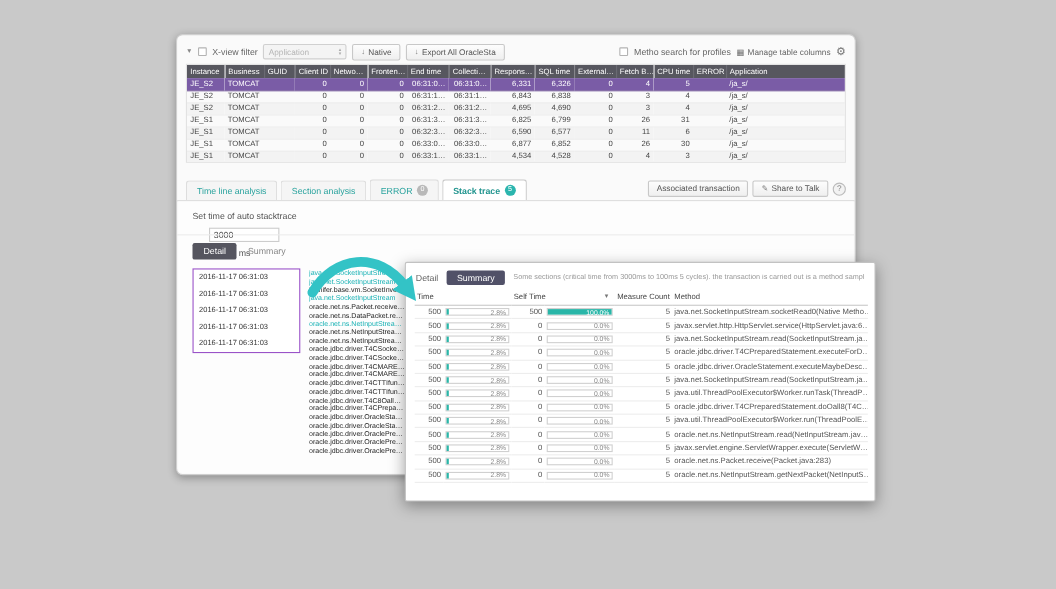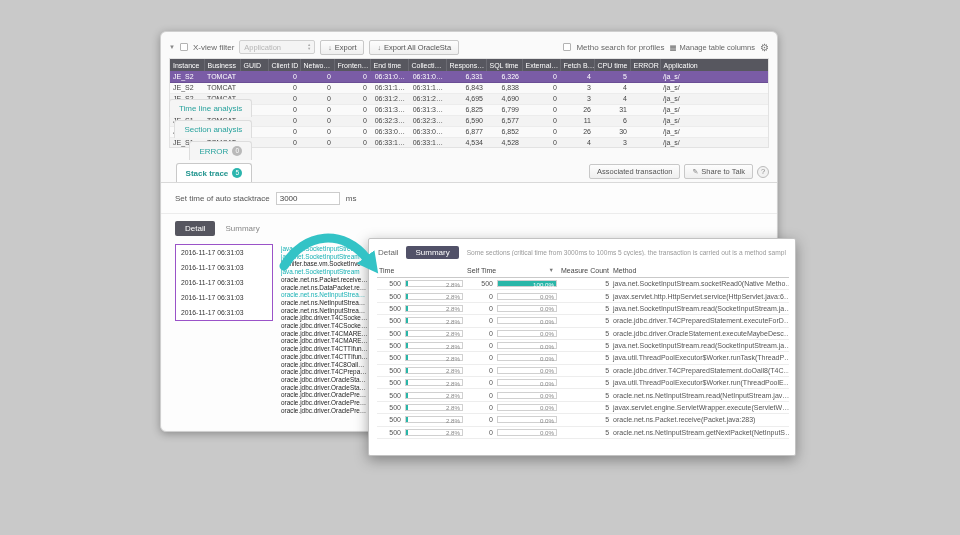--- a/index.html
+++ b/index.html
@@ -33,38 +33,38 @@
   table.ptable th { background:#57575f; color:#fff; font-weight:normal; text-align:left;
     padding:2px 3px; border-right:1px solid #6a6a72; white-space:nowrap; overflow:hidden; height:12px; }
   table.ptable td { padding:0 3px; height:11px; white-space:nowrap; overflow:hidden; color:#444;
     border-bottom:1px solid #ececec; }
   table.ptable tr.alt td { background:#f3f3f3; }
   table.ptable tr.sel td { background:#7a5ca6; color:#fff; border-bottom:1px solid #6b4e95; }
   .num { text-align:right; }
 
   
   .tabs-bar { position:absolute; top:127px; left:8px; right:8px; height:23px; display:flex; align-items:flex-end; }
-  .tabs-list { display:flex; gap:3px; align-items:flex-end;flex-direction:column; }
+  .tabs-list { display:flex; gap:3px; align-items:flex-end; }
   .tab { display:flex; align-items:center; gap:4px; padding:4px 9px; font-size:8px; color:#2aa39e;
     background:#f5f5f5; border:1px solid #ddd; border-bottom:none; border-radius:3px 3px 0 0; cursor:pointer; white-space:nowrap; }
   .tab.active { background:#fff; border-color:#c9c9c9; color:#22958f; font-weight:bold; }
   .badge { min-width:10px; height:10px; border-radius:5px; background:#b9b9b9; color:#fff;
     font-size:6.5px; line-height:10px; text-align:center; padding:0 2px; font-weight:normal; }
   .badge.teal { background:#2bb5ae; }
   .tab-actions { margin-left:auto; display:flex; align-items:center; gap:4px; padding-bottom:3px; }
   .pencil { font-size:7px; color:#777; }
   .help { width:12px; height:12px; border:1px solid #bbb; border-radius:50%; background:#f2f2f2;
     color:#888; font-size:7.5px; line-height:10px; text-align:center; display:inline-block; }
 
   .hr1 { position:absolute; top:150px; left:0; right:0; border-top:1px solid #d9d9d9; }
   .lower { position:absolute; top:151px; left:1px; right:1px; bottom:1px; background:#fdfdfd; border-radius:0 0 5px 5px; }
   .hr2 { position:absolute; top:181px; left:0; right:0; border-top:1px solid #ececec; }
 
   
-  .settings { position:absolute; top:160px; left:14px; display:flex; align-items:center; gap:6px; font-size:8px; color:#555; }
+  .settings { position:absolute; top:160px; left:14px; display:flex; align-items:center; gap:6px; font-size:8px; color:#555;flex-direction:column; }
   .settings input { width:64px; height:13px; border:1px solid #ccc; font-size:8px; padding:0 3px; color:#444;
     background:#fff; font-family:"Liberation Sans",sans-serif; }
 
   
   .subtabs { position:absolute; top:189px; left:14px; display:flex; align-items:center; gap:10px; }
   .btn-dark { background:#55555f; color:#fff; font-size:8px; padding:3px 10px; border-radius:2px; border:none; cursor:pointer;
     font-family:"Liberation Sans",sans-serif; }
   .subtab-plain { font-size:8px; color:#888; cursor:pointer; }
 
   
@@ -117,21 +117,21 @@
       <span>X-view filter</span>
       <span class="select">
         <span>Application</span>
         <span class="updown">
             <span>▴</span>
             <span>▾</span>
           </span>
       </span>
       <button class="btn">
         <span class="icon-dl">↓</span>
-        <span>Export</span>
+        <span>Native</span>
       </button>
       <button class="btn">
         <span class="icon-dl">↓</span>
         <span>Export All OracleSta</span>
       </button>
       <span class="spacer"></span>
       <span class="cb"></span>
       <span>Metho search for profiles</span>
       <span class="link-like">
         <span>▦</span>

